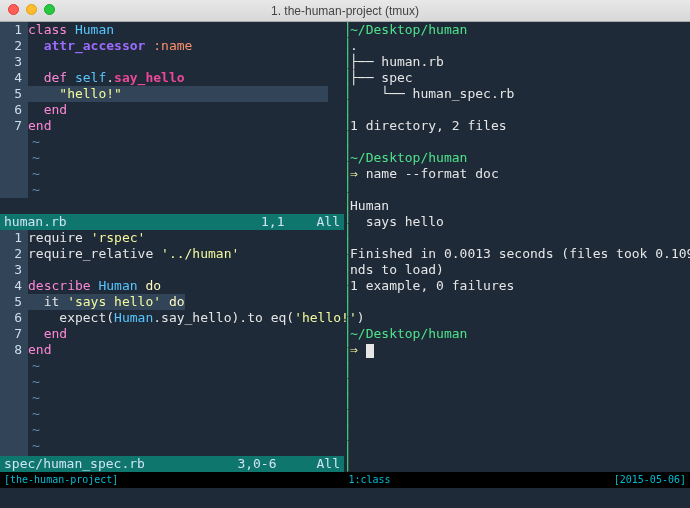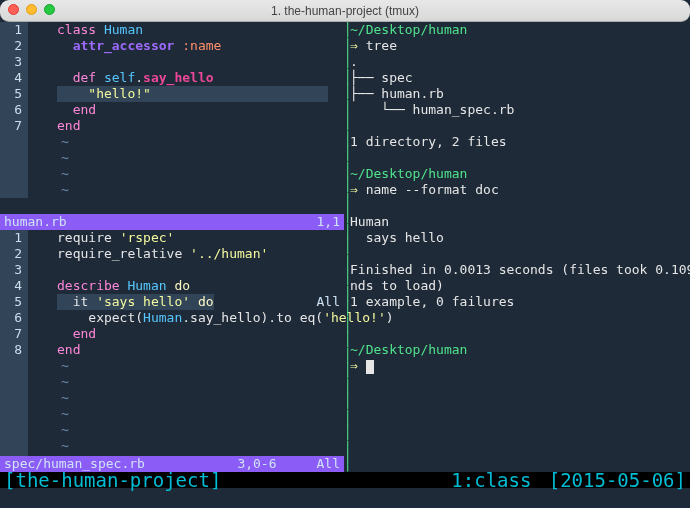--- a/index.html
+++ b/index.html
@@ -1,60 +1,60 @@
 <!DOCTYPE html>
 <html><head>
 <meta charset="utf-8">
 <style>
   * { margin: 0; padding: 0; box-sizing: border-box; }
   html, body { width: 690px; height: 508px; overflow: hidden; font-family: "Menlo", "Consolas", monospace; font-size: 13px; }
   body { background: #1e2a38; color: #cde; }
 
-  .titlebar { height: 22px; background: linear-gradient(#e8e8e8,#d8d8d8); border-bottom: 1px solid #aaa; display:flex; align-items:center; position:relative;border-radius:9px; }
+  .titlebar { height: 22px; background: linear-gradient(#e8e8e8,#d8d8d8); border-bottom: 1px solid #aaa; display:flex; align-items:center; position:relative; }
   .traffic { position:absolute; left:8px; top:4px; display:flex; gap:7px; }
   .dot { width:11px; height:11px; border-radius:50%; }
   .dot.red { background:#ff5f57; border:1px solid #e33e32; }
   .dot.yel { background:#febc2e; border:1px solid #e09e19; }
   .dot.grn { background:#28c840; border:1px solid #12a62e; }
   .titletext { margin:0 auto; color:#444; font-size:12px; font-family: -apple-system, Helvetica, Arial, sans-serif; }
 
   .term { position:relative; width:690px; height:466px; background:#1e2a38; }
   .left { position:absolute; left:0; top:0; width:344px; height:466px; }
   .right { position:absolute; left:350px; top:0; width:340px; height:466px; }
   .vdiv { position:absolute; left:344px; top:0; width:6px; height:466px; color:#4fe28a; line-height:15.5px; text-align:center; letter-spacing:0; overflow:hidden; white-space:pre; }
 
   .pane { position:relative; }
   .gutter { position:absolute; left:0; top:0; width:28px; text-align:right; color:#cde; background:#314458; padding-right:6px; line-height:16px; }
   .gline { height:16px; }
-  .code { position:absolute; left:28px; top:0; right:16px; line-height:16px; white-space:pre;padding-left:29px; }
+  .code { position:absolute; left:28px; top:0; right:16px; line-height:16px; white-space:pre; }
   .cline { height:16px; }
   .tilde { color:#6a8aad; padding-left:4px; }
 
   .c-key { color:#ff87d7; }
   .c-class { color:#9f6bff; font-weight:bold; }
   .c-const { color:#57c7ff; }
   .c-sym { color:#ff8f6b; }
   .c-def { color:#ff87d7; }
   .c-meth { color:#ec4899;font-weight:bold; }
   .c-str { color:#f3f99d; }
   .c-end { color:#ff87d7; }
   .c-do { color:#fef9c3; }
   .c-plain { color:#e6e6e6; }
 
-  .statusline { position:absolute; height:16px; left:0; right:0; background:#8b5cf6; color:#cfe3f7; line-height:16px; padding:0 4px; display:flex; justify-content:space-between; }
+  .statusline { position:absolute; height:16px; left:0; right:0; background:#0f766e; color:#cfe3f7; line-height:16px; padding:0 4px; display:flex; justify-content:space-between; }
   .sl1 { top:192px; }
   .sl2 { bottom:16px;gap:28px; }
 
   .rline { height:16px; line-height:16px; white-space:pre; }
   .prompt-path { color:#4fe28a;margin-top:16px; }
   .prompt-arrow { color:#f3f99d; }
   .rplain { color:#e6e6e6; }
   .cursor-block { display:inline-block; width:8px; height:14px; background:#e6e6e6; vertical-align:middle; }
 
-  .tmuxbar { position:absolute; left:0; right:0; bottom:0; height:16px; background:#000; color:#0af; line-height:16px; font-size:19px; padding:0 4px; display:flex; }
+  .tmuxbar { position:absolute; left:0; right:0; bottom:0; height:16px; background:#000; color:#0af; line-height:16px; font-size:10px; padding:0 4px; display:flex; }
   .tmux-left { color:#00bcd4; }
   .tmux-mid { flex:1; text-align:left; padding-left: 230px; color:#00bcd4; }
   .tmux-right { color:#00bcd4; }
 
   .hlrow { background:#314458; display:inline-block; min-width:100%; }
 </style>
 </head>
 <body>
 
 <div class="titlebar">
@@ -68,21 +68,21 @@
 
 <div class="term">
 
   <div class="left">
     <div class="pane" id="pane-top" style="height:192px;">
       <div class="gutter" id="gut-top"><div class="gline">1</div><div class="gline">2</div><div class="gline">3</div><div class="gline">4</div><div class="gline hlrow">5</div><div class="gline">6</div><div class="gline">7</div><div class="gline">&nbsp;</div><div class="gline">&nbsp;</div><div class="gline">&nbsp;</div><div class="gline">&nbsp;</div></div>
       <div class="code" id="code-top"><div class="cline"><span class="c-key">class </span><span class="c-const">Human</span></div><div class="cline"><span class="c-plain">  </span><span class="c-class">attr_accessor</span><span class="c-plain"> </span><span class="c-sym">:name</span></div><div class="cline">&nbsp;</div><div class="cline"><span class="c-plain">  </span><span class="c-def">def </span><span class="c-const">self</span><span class="c-plain">.</span><span class="c-meth">say_hello</span></div><div class="cline hlrow"><span class="c-plain">    </span><span class="c-str">"hello!"</span></div><div class="cline"><span class="c-plain">  </span><span class="c-end">end</span></div><div class="cline"><span class="c-end">end</span></div><div class="cline tilde">~</div><div class="cline tilde">~</div><div class="cline tilde">~</div><div class="cline tilde">~</div></div>
     </div>
     <div class="statusline sl1">
       <span>human.rb</span>
-      <span style="display:flex;gap:64px;flex-direction:column;">
+      <span style="display:flex;gap:32px;">
         <span>1,1</span>
         <span>All</span>
       </span>
     </div>
 
     <div class="pane" id="pane-bot" style="position:absolute;top:208px;height:242px;">
       <div class="gutter" id="gut-bot"><div class="gline">1</div><div class="gline">2</div><div class="gline">3</div><div class="gline">4</div><div class="gline hlrow">5</div><div class="gline">6</div><div class="gline">7</div><div class="gline">8</div><div class="gline">&nbsp;</div><div class="gline">&nbsp;</div><div class="gline">&nbsp;</div><div class="gline">&nbsp;</div><div class="gline">&nbsp;</div><div class="gline">&nbsp;</div><div class="gline">&nbsp;</div><div class="gline">&nbsp;</div></div>
       <div class="code" id="code-bot"><div class="cline"><span class="c-plain">require </span><span class="c-str">'rspec'</span></div><div class="cline"><span class="c-plain">require_relative </span><span class="c-str">'../human'</span></div><div class="cline">&nbsp;</div><div class="cline"><span class="c-key">describe </span><span class="c-const">Human</span><span class="c-plain"> </span><span class="c-do">do</span></div><div class="cline hlrow"><span class="c-plain">  it </span><span class="c-str">'says hello'</span><span class="c-plain"> </span><span class="c-do">do</span></div><div class="cline"><span class="c-plain">    expect(</span><span class="c-const">Human</span><span class="c-plain">.say_hello).to eq(</span><span class="c-str">'hello!'</span><span class="c-plain">)</span></div><div class="cline"><span class="c-plain">  </span><span class="c-end">end</span></div><div class="cline"><span class="c-end">end</span></div><div class="cline tilde">~</div><div class="cline tilde">~</div><div class="cline tilde">~</div><div class="cline tilde">~</div><div class="cline tilde">~</div><div class="cline tilde">~</div><div class="cline tilde">~</div><div class="cline tilde">~</div></div>
     </div>
     <div class="statusline sl2">
@@ -121,24 +121,23 @@
 │
 │
 │
 │
 │
 │
 </div>
 
   <div class="right" id="right-pane">
       <div class="rline"><span class="prompt-path">~/Desktop/human</span></div>
-      <div class="rline"><span class="prompt-arrow">⇒ </span><span class="rplain">tree</span></div>
       <div class="rline"><span class="rplain">.</span></div>
+      <div class="rline"><span class="rplain">├── human.rb</span></div>
       <div class="rline"><span class="rplain">├── spec</span></div>
-      <div class="rline"><span class="rplain">├── human.rb</span></div>
       <div class="rline"><span class="rplain">    └── human_spec.rb</span></div>
       <div class="rline">&nbsp;</div>
       <div class="rline"><span class="rplain">1 directory, 2 files</span></div>
       <div class="rline">&nbsp;</div>
       <div class="rline"><span class="prompt-path">~/Desktop/human</span></div>
       <div class="rline"><span class="prompt-arrow">⇒ </span><span class="rplain">name --format doc</span></div>
       <div class="rline">&nbsp;</div>
       <div class="rline"><span class="rplain">Human</span></div>
       <div class="rline"><span class="rplain">  says hello</span></div>
       <div class="rline">&nbsp;</div>

